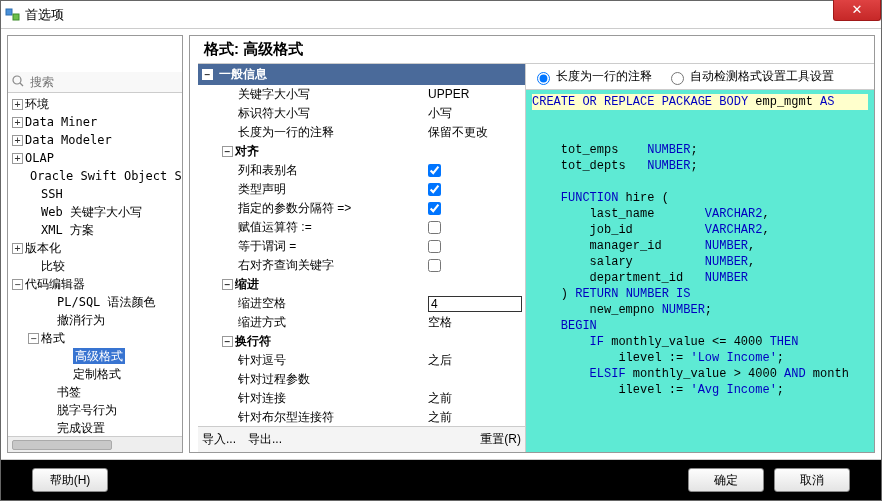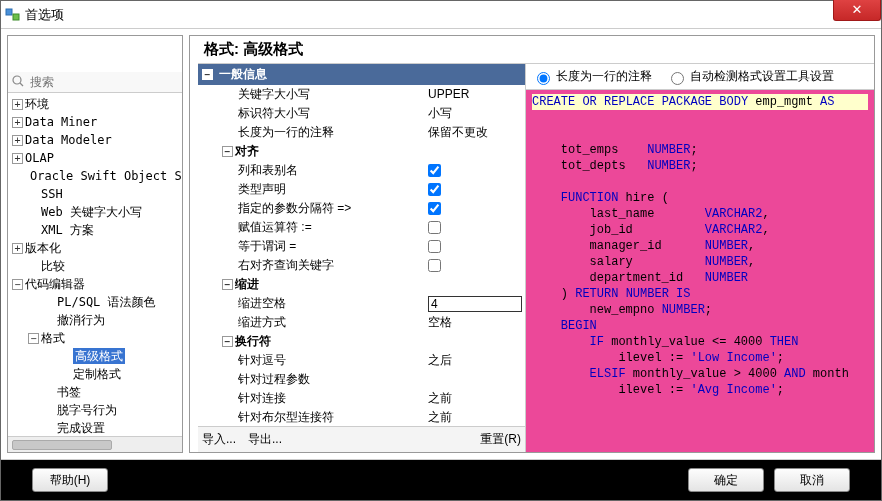--- a/index.html
+++ b/index.html
@@ -236,21 +236,21 @@
   }
   .radio-row label { display: flex; align-items: center; gap: 3px; cursor: pointer; }
   .code-view {
     flex: 1;
     overflow: auto;
     padding: 4px 6px;
     font-family: "Consolas", "Courier New", monospace;
     font-size: 12px;
     line-height: 16px;
     white-space: pre;
-    background: #ec4899;
+    background: #5eead4;
   }
   .kw { color: #0000c0; }
   .str { color: #0000c0; }
   .num { color: #000; }
   .hl { background: #ffffcc; display: block; }
   .footer {
     display: flex;
     justify-content: space-between;
     padding: 8px 31px;
     border-top: 1px solid #ccc;

